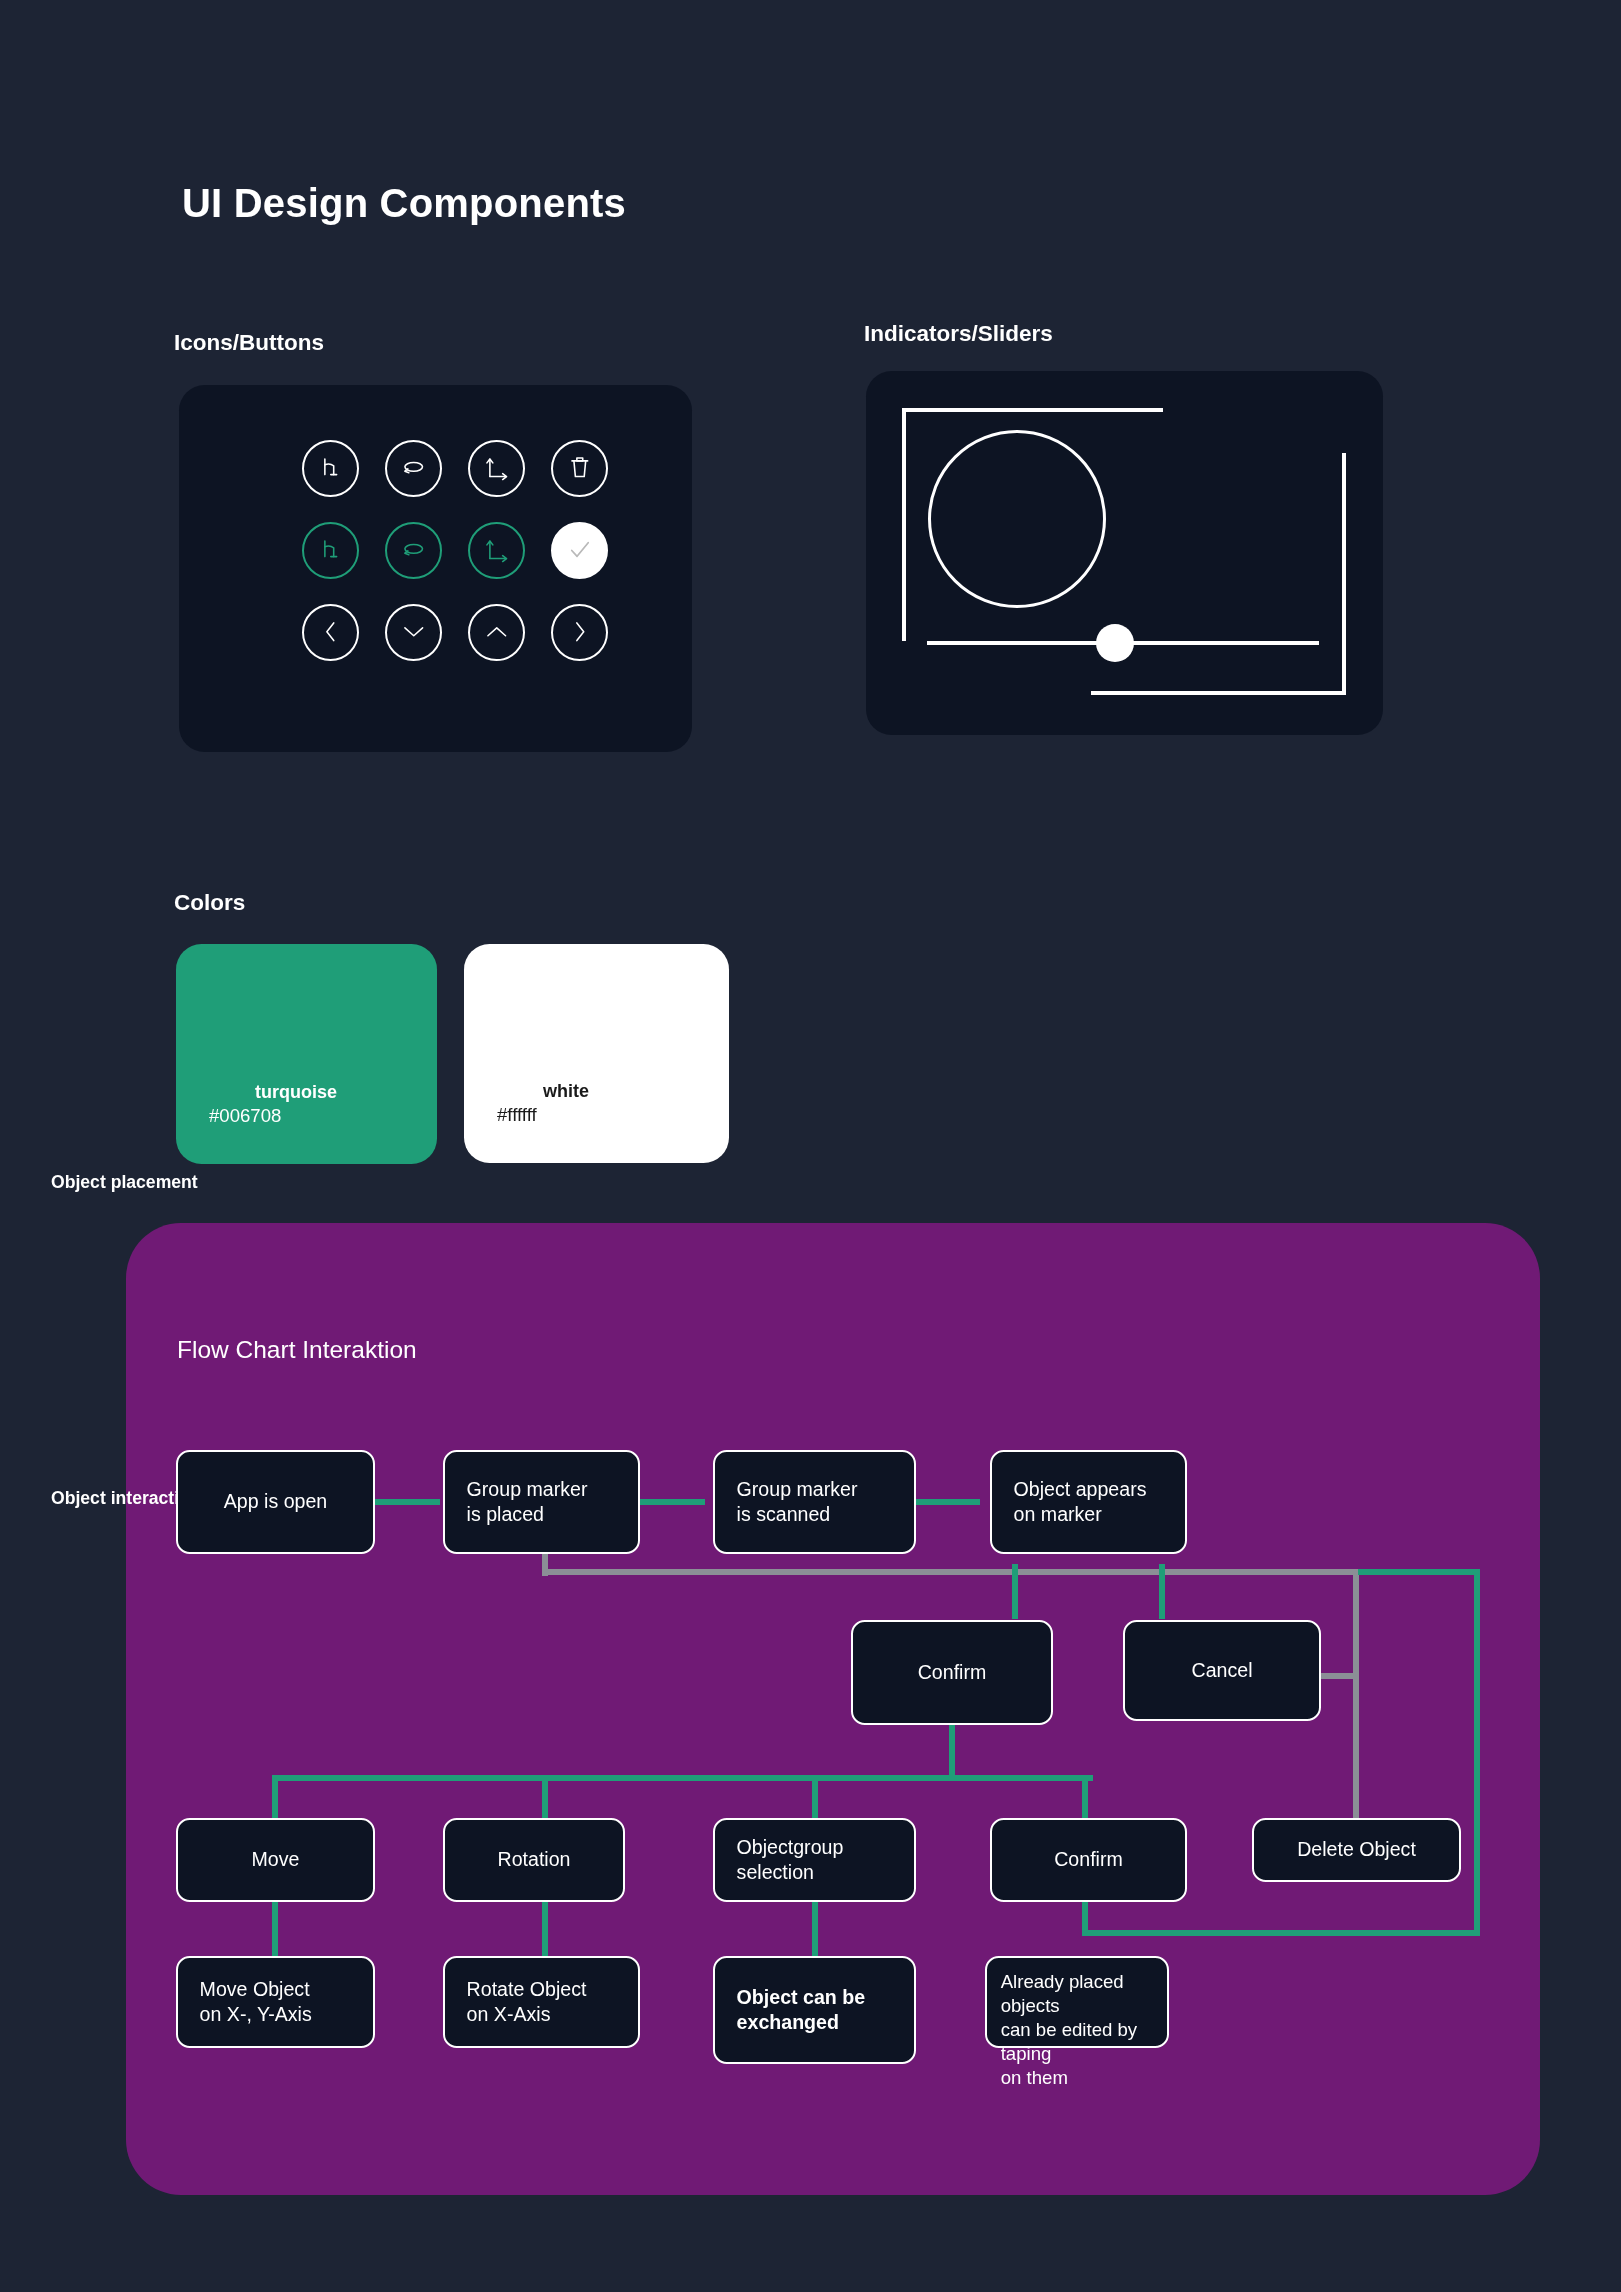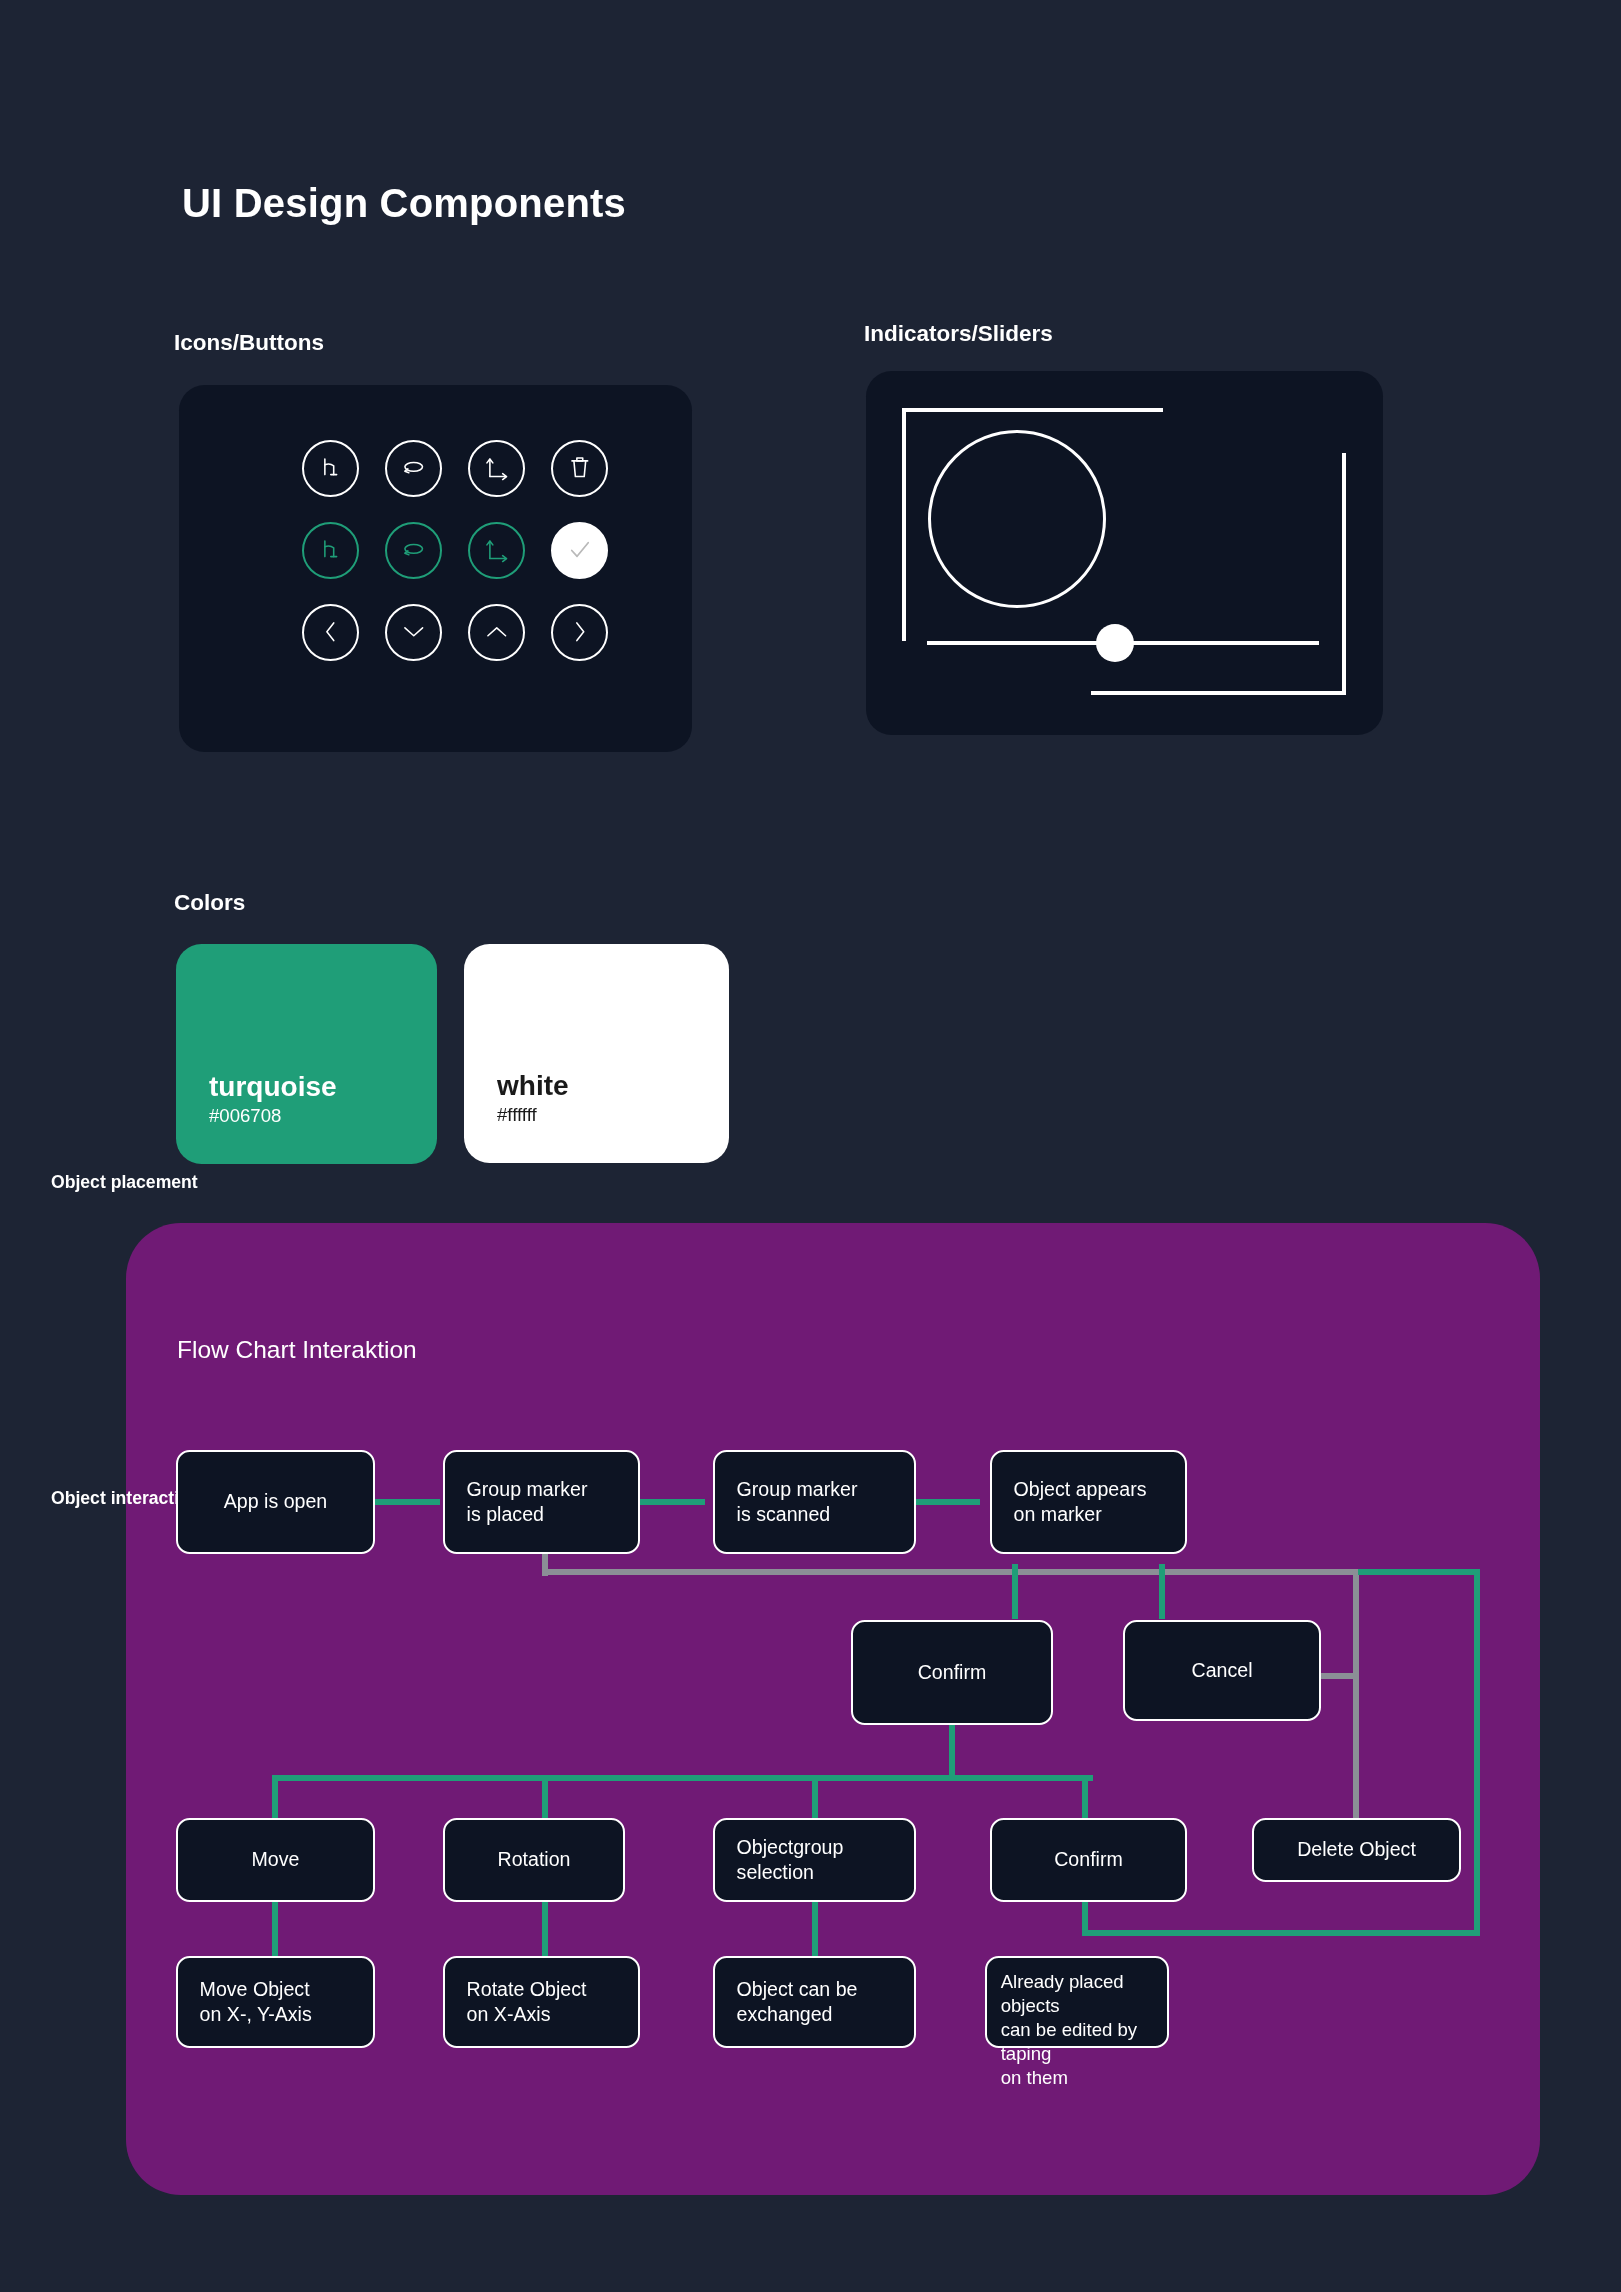--- a/index.html
+++ b/index.html
@@ -104,21 +104,21 @@
     border-radius: 25.5px;
     padding: 0;
   }
   #sw-turquoise { left: 176px; top: 944px; width: 261px; height: 220px; background: #1f9e78; }
   #sw-white     { left: 464px; top: 944px; width: 265px; height: 219px; background: #ffffff; }
   .sw-labels {
     position: absolute;
     left: 33px;
     bottom: 37px;
   }
-  .sw-name { font-size: 28px; font-weight: bold; line-height: 1.25; }
+  .sw-name { font-size: 18px; font-weight: bold; line-height: 1.25; margin-left: 46px; }
   .sw-hex  { font-size: 18.6px; line-height: 1.25; }
   #sw-turquoise .sw-name, #sw-turquoise .sw-hex { color: #ffffff; }
   #sw-white .sw-name, #sw-white .sw-hex { color: #1a1a1a; }
 
   
   #panel-flow {
     position: absolute;
     left: 126px;
     top: 1223px;
     width: 1414px;
@@ -332,18 +332,18 @@
 <div class="node center" style="left:443px; top:1818px; width:182px; height:84px;" data-bind="sections.flow_chart.nodes.rotation">Rotation</div>
 <div class="node" style="left:713px; top:1818px; width:203px; height:84px;" data-bind="sections.flow_chart.nodes.objectgroup_selection">Objectgroup
 selection</div>
 <div class="node center" style="left:990px; top:1818px; width:197px; height:84px;" data-bind="sections.flow_chart.nodes.confirm_bottom">Confirm</div>
 <div class="node center" style="left:1252px; top:1818px; width:209px; height:64px;" data-bind="sections.flow_chart.nodes.delete_object">Delete Object</div>
 
 <div class="node" style="left:176px; top:1956px; width:199px; height:92px;" data-bind="sections.flow_chart.nodes.move_object">Move Object
 on X-, Y-Axis</div>
 <div class="node" style="left:443px; top:1956px; width:197px; height:92px;" data-bind="sections.flow_chart.nodes.rotate_object">Rotate Object
 on X-Axis</div>
-<div class="node" style="left:713px; top:1956px; width:203px; height:92px;" data-bind="sections.flow_chart.nodes.object_exchanged">Object can be
+<div class="node" style="left:713px; top:1956px; width:203px; height:108px;font-weight:bold;" data-bind="sections.flow_chart.nodes.object_exchanged">Object can be
 exchanged</div>
 <div class="node overflow" style="left:985px; top:1956px; width:184px; height:92px; padding:0 13.7px; font-size:18.6px; align-items:flex-start; padding-top:11.8px;" data-bind="sections.flow_chart.nodes.already_placed">Already placed objects
 can be edited by taping
 on them</div>
 
 
 </body></html>

